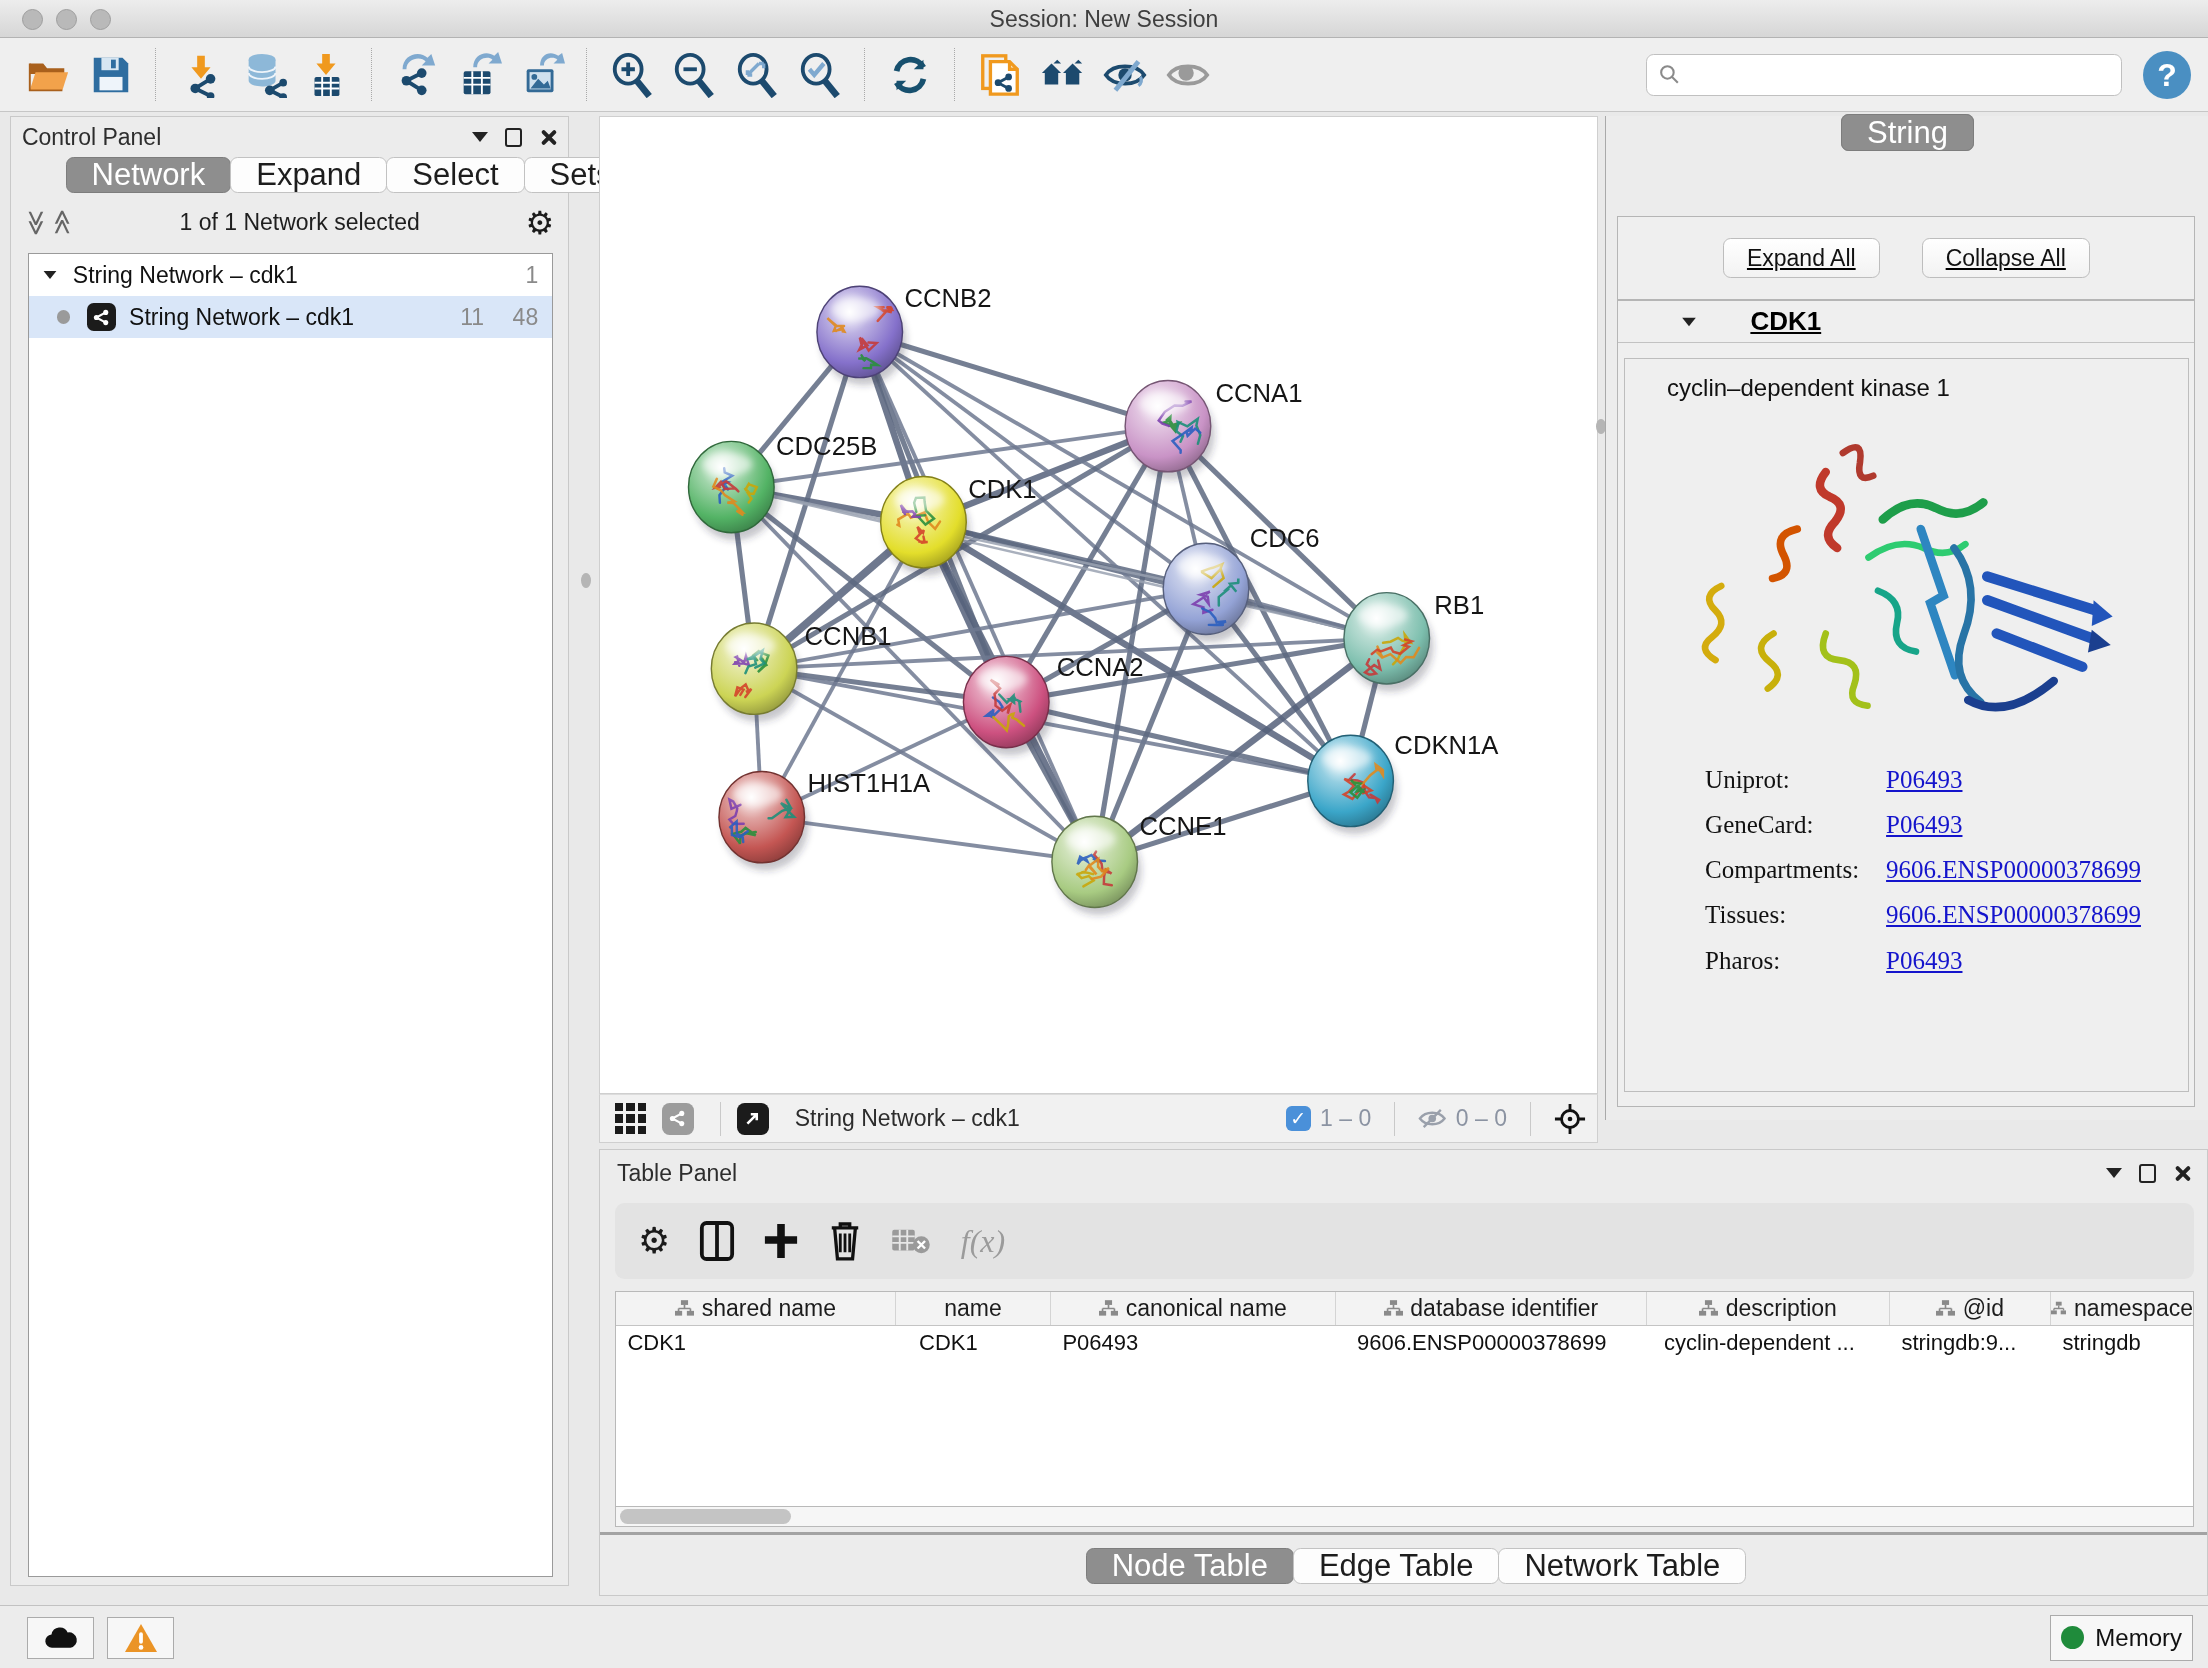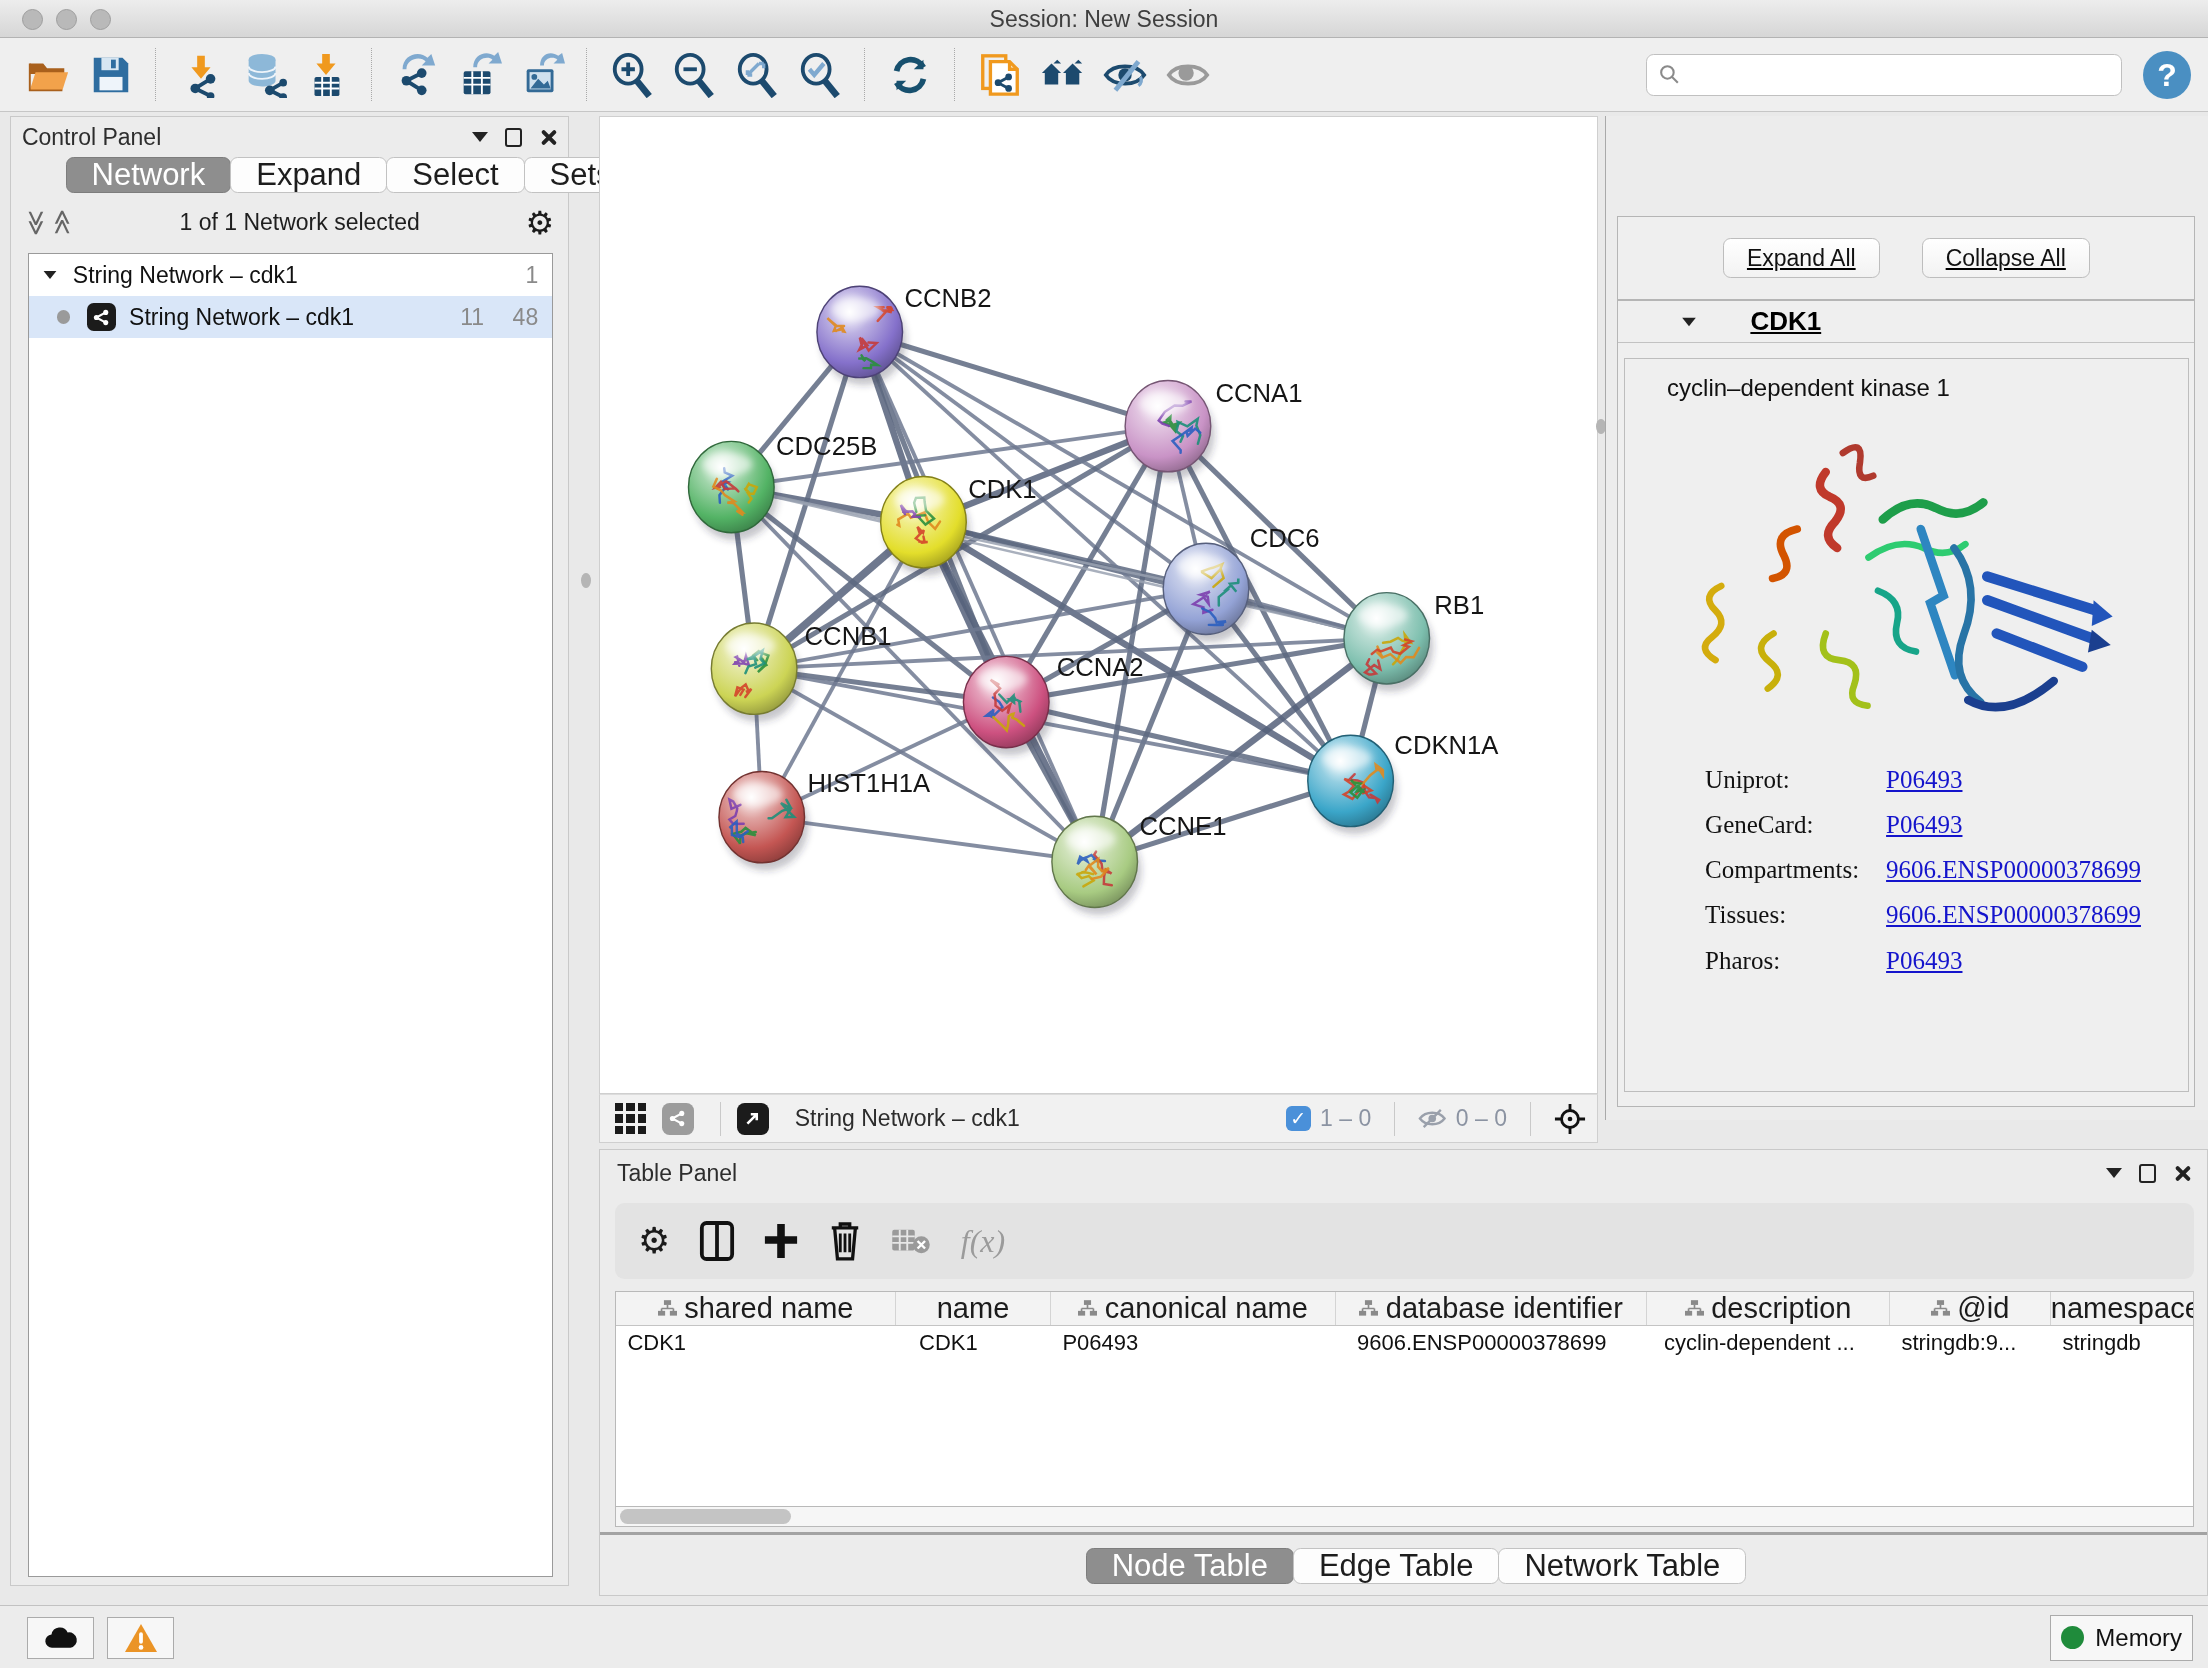--- a/index.html
+++ b/index.html
@@ -104,21 +104,21 @@
   .table-panel { left:599px; top:1149px; width:1609px; height:447px; background:#ececec;
     border:1px solid #c9c9c9; }
   .tp-head { display:flex; justify-content:space-between; align-items:center; height:46px; padding:0 17px; }
   .tp-toolbar { position:absolute; left:15px; top:53px; width:1579px; height:76px; background:#e3e3e3;
     border-radius:9.5px; display:flex; align-items:center; padding:0 23px; gap:28.5px; }
   .tp-ic { border:none; background:transparent; display:flex; align-items:center; justify-content:center; }
   .fx { font-family:"Liberation Serif", serif; font-style:italic; font-size:32px; color:#9b9b9b; }
   .dtable { position:absolute; left:15px; top:141px; width:1579px; height:215px; background:#fff;
     border:1px solid #b9b9b9; border-bottom:none; }
   .dt-headrow { display:flex; height:34px; background:#f3f3f3; border-bottom:1px solid #c4c4c4; }
-  .dt-h { display:flex; align-items:center; justify-content:center; gap:7.6px; font-size:29px; color:#1c1c1c;
+  .dt-h { display:flex; align-items:center; justify-content:center; gap:7.6px; font-size:23px; color:#1c1c1c;
     border-right:1px solid #d4d4d4; overflow:hidden; white-space:nowrap; }
   .dt-row { display:flex; height:32px; }
   .dt-c { font-size:22px; color:#111; padding:3.8px 5.7px 0 11.4px; overflow:hidden; white-space:nowrap; }
   .hsb { position:absolute; left:15px; top:356px; width:1579px; height:21px; background:#f6f6f6;
     border:1px solid #b9b9b9; }
   .hsb-thumb { position:absolute; left:3.8px; top:1.9px; width:171px; height:15px; background:#c4c4c4; border-radius:7.6px; }
   .tp-bottom-line { position:absolute; left:0px; top:382px; width:1607px; height:2.9px; background:#a3a3a3; }
   .tp-tabs { position:absolute; left:12px; top:398px; width:1607px; display:flex; justify-content:center; }
 
   
@@ -698,20 +698,23 @@
         <circle cx="17" cy="17" r="2.5" fill="#111"></circle>
       </svg>
   </span>
 </div>
 
 <div class="abs splitter-dot" style="left:581px; top:573px;"></div>
 <div class="abs splitter-dot" style="left:1596px; top:419px;"></div>
 <div class="abs splitter-dot" style="left:1401px; top:1153px; width:15px; height:9.5px;"></div>
 
 <div class="abs results-panel">
+  <div class="rp-tab-wrap">
+    <span class="tab sel" style="border-radius:7.6px;">String</span>
+  </div>
   <div class="rp-box" style="top:100px; height:84px; display:flex; align-items:center; justify-content:center; gap:42px;">
     <button class="btn">Expand All</button>
     <button class="btn">Collapse All</button>
   </div>
   <div class="rp-box" style="top:184px; height:807px;">
     <div class="rp-sec-head">
       <span class="tri-down" style="transform:scale(.85)"></span>
       <span class="rp-gene">CDK1</span>
     </div>
     <div class="rp-inner">

